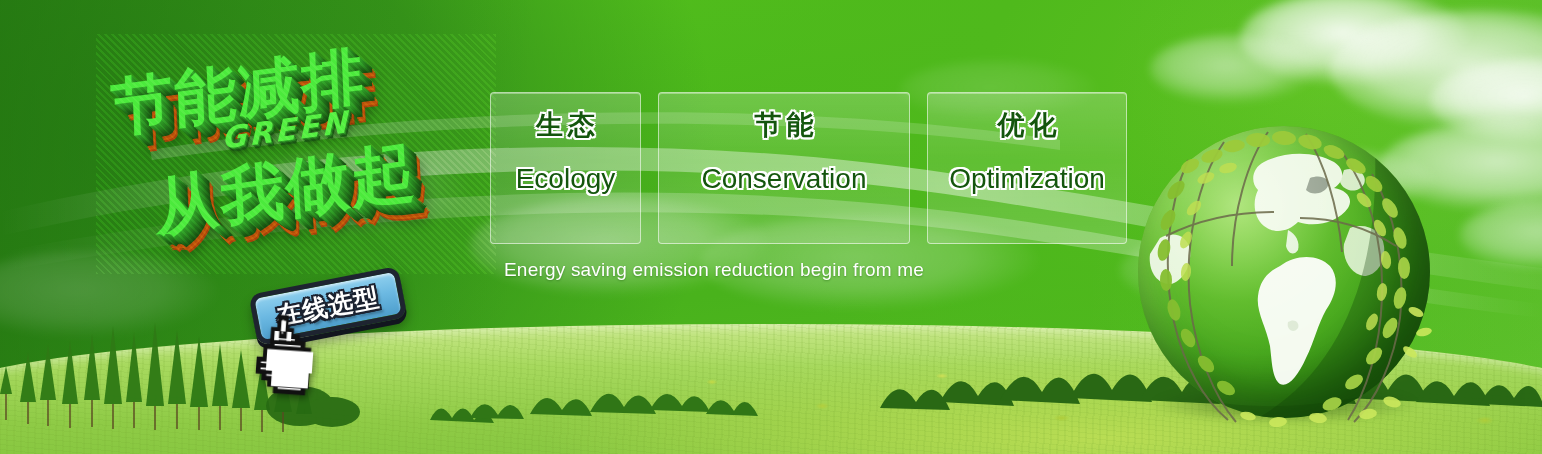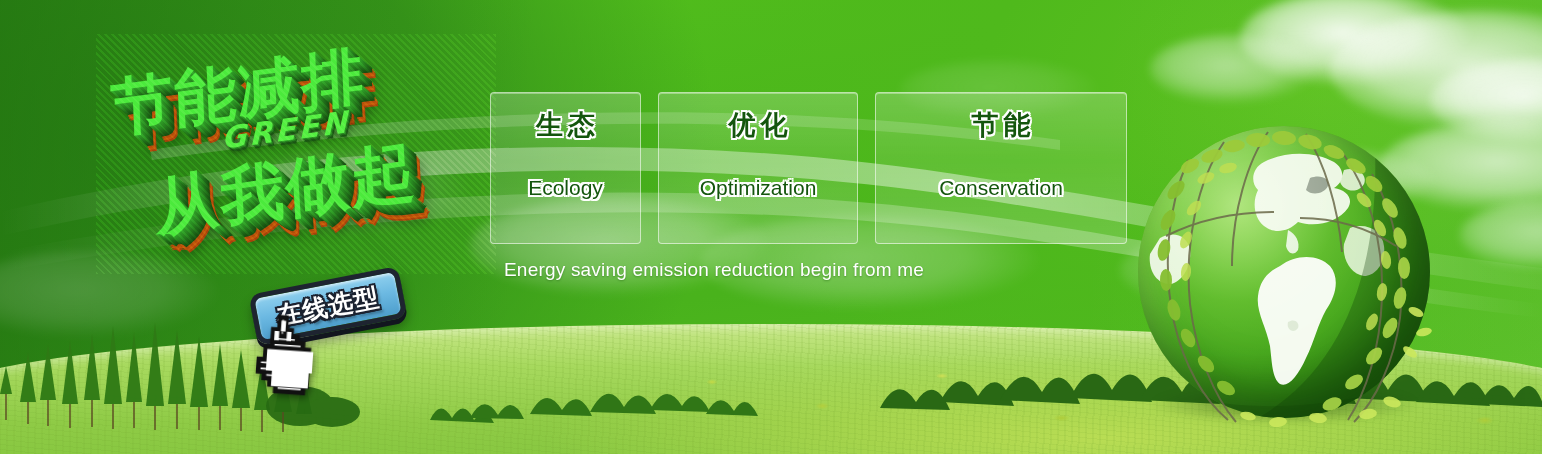--- a/index.html
+++ b/index.html
@@ -243,23 +243,23 @@
     color: #14560d;
     letter-spacing: 5px;
     text-indent: 5px;
     text-shadow:
       -1.6px -1.6px 0 #ffffff, 1.6px -1.6px 0 #ffffff,
       -1.6px 1.6px 0 #ffffff, 1.6px 1.6px 0 #ffffff,
       0 -1.8px 0 #ffffff, 0 1.8px 0 #ffffff,
       -1.8px 0 0 #ffffff, 1.8px 0 0 #ffffff;
   }
   .card-en {
-    margin-top: 33px;
+    margin-top: 20px;
     font-family: "Liberation Sans", "DejaVu Sans", sans-serif;
-    font-size: 21px;
+    font-size: 28px;
     font-weight: normal;
     color: #14560d;
     letter-spacing: 0px;
     white-space: nowrap;
     text-shadow:
       -1.8px -1.8px 0 #ffffff, 1.8px -1.8px 0 #ffffff,
       -1.8px 1.8px 0 #ffffff, 1.8px 1.8px 0 #ffffff,
       0 -2px 0 #ffffff, 0 2px 0 #ffffff,
       -2px 0 0 #ffffff, 2px 0 0 #ffffff;
   }
@@ -432,27 +432,27 @@
       <path d="M17 6 h3 v7 h-3z M13 13 h3 v6 h-3z M21 13 h3 v6 h-3z
                M9 25 h30 v14 h-30z M13 39 h24 v10 h-24z" fill="#ffffff"></path>
     </svg>
   </div>
 
   <div class="cards">
     <div class="card">
       <div class="card-cn">生态</div>
       <div class="card-en">Ecology</div>
     </div>
+    <div class="card wide">
+      <div class="card-cn">节能</div>
+      <div class="card-en">Conservation</div>
+    </div>
     <div class="card wide2">
       <div class="card-cn">优化</div>
       <div class="card-en">Optimization</div>
-    </div>
-    <div class="card wide">
-      <div class="card-cn">节能</div>
-      <div class="card-en">Conservation</div>
     </div>
   </div>
 
   <div class="tagline">Energy saving emission reduction begin from me</div>
 
   <div class="globe-wrap">
     <div class="globe-shadow"></div>
     <div class="globe">
       <svg class="globe-svg" viewBox="0 0 292 292" preserveAspectRatio="none">
         <defs>

